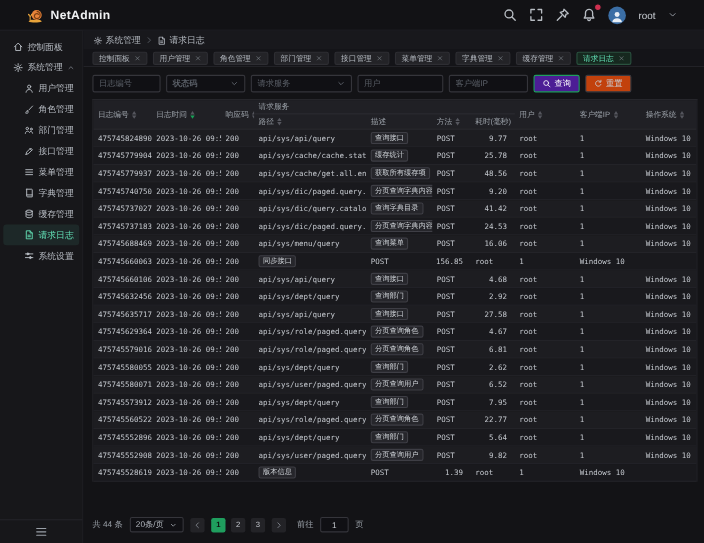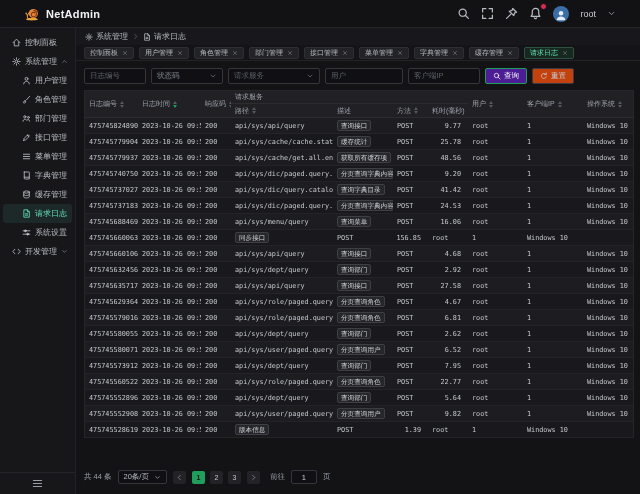--- a/index.html
+++ b/index.html
@@ -286,31 +286,20 @@
           <div class="sb-item sub">
             <span class="i">
               <svg viewBox="0 0 16 16" fill="none" stroke="currentColor" stroke-width="1.5" stroke-linecap="round" stroke-linejoin="round">
                 <path d="M2 5h12M2 11h12"></path>
                 <circle cx="6" cy="5" r="1.6" fill="currentColor"></circle>
                 <circle cx="10" cy="11" r="1.6" fill="currentColor"></circle>
               </svg>
             </span>
             <span>系统设置</span>
           </div>
-          <div class="sb-item">
-            <span class="i">
-              <svg viewBox="0 0 16 16" fill="none" stroke="currentColor" stroke-width="1.5" stroke-linecap="round" stroke-linejoin="round">
-                <path d="M5 4 1.5 8 5 12M11 4l3.5 4L11 12"></path>
-              </svg>
-            </span>
-            <span>开发管理</span>
-            <span class="sb-chev"><svg viewBox="0 0 16 16" fill="none" stroke="currentColor" stroke-width="1.5" stroke-linecap="round" stroke-linejoin="round">
-                <path d="M4 6l4 4 4-4"></path>
-              </svg></span>
-          </div>
         </nav>
       <div class="sb-foot">
         <span class="i">
             <svg viewBox="0 0 16 16" fill="none" stroke="currentColor" stroke-width="1.5" stroke-linecap="round" stroke-linejoin="round">
               <path d="M2 3.5h12M2 8h12M2 12.5h12"></path>
             </svg>
           </span>
       </div>
     </div>
 

